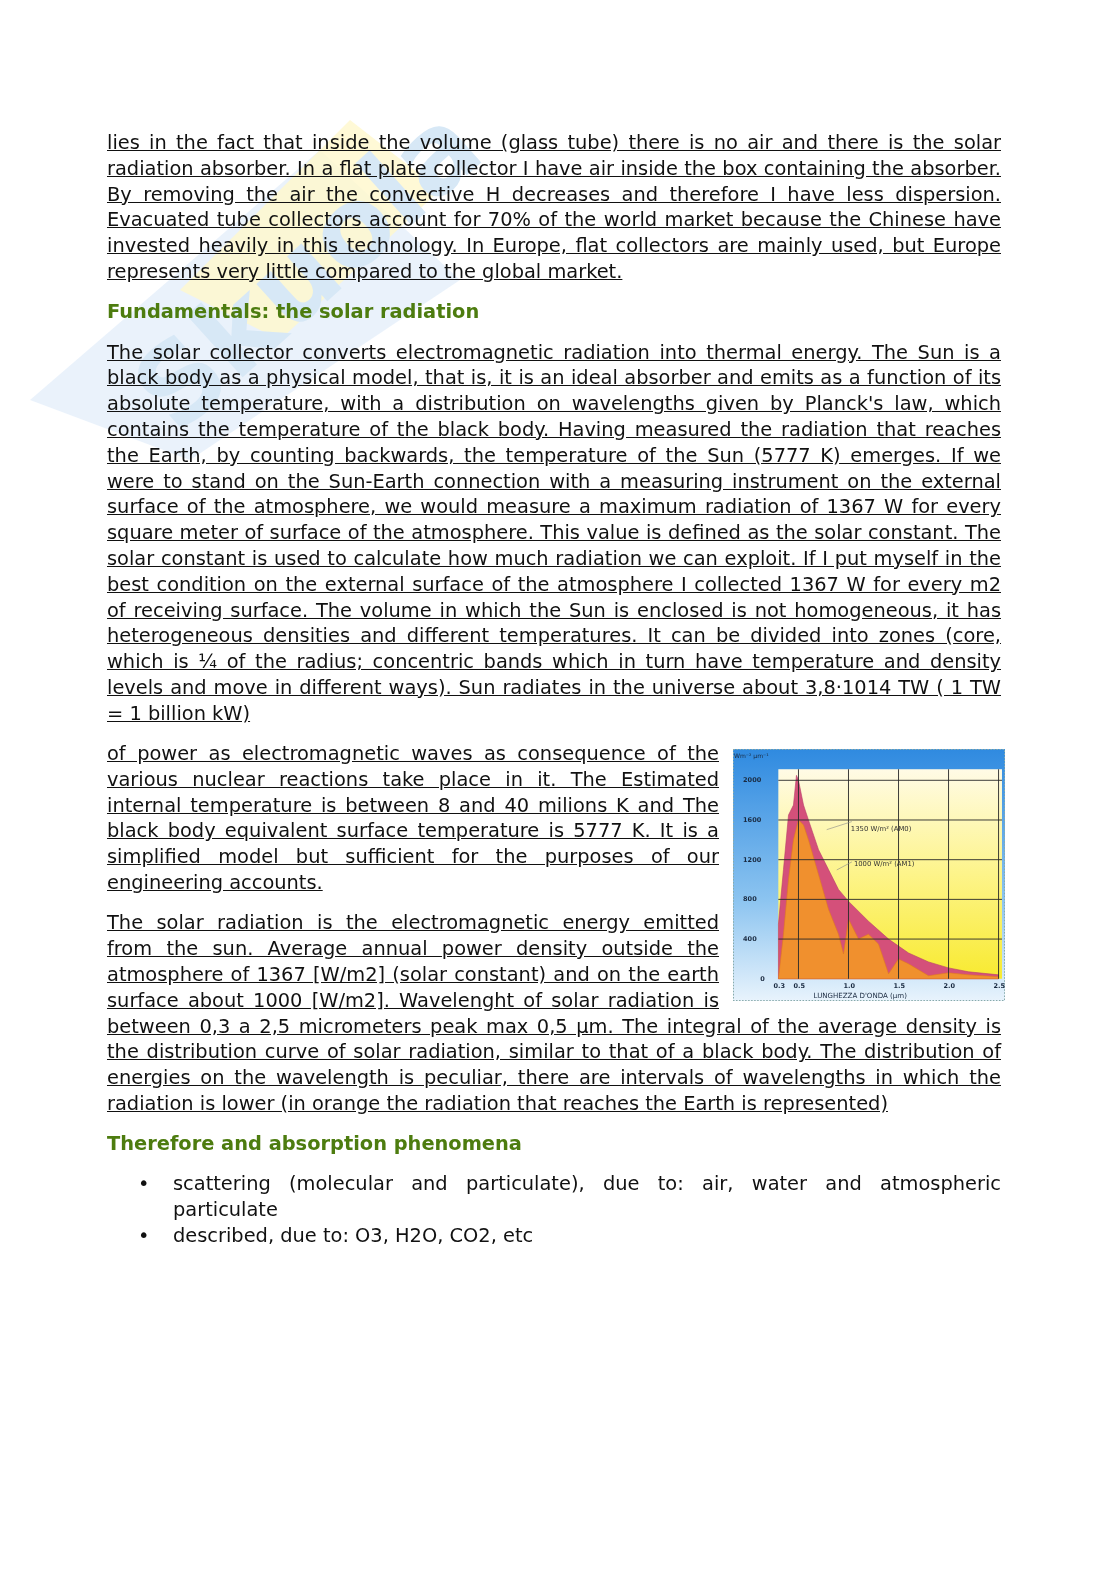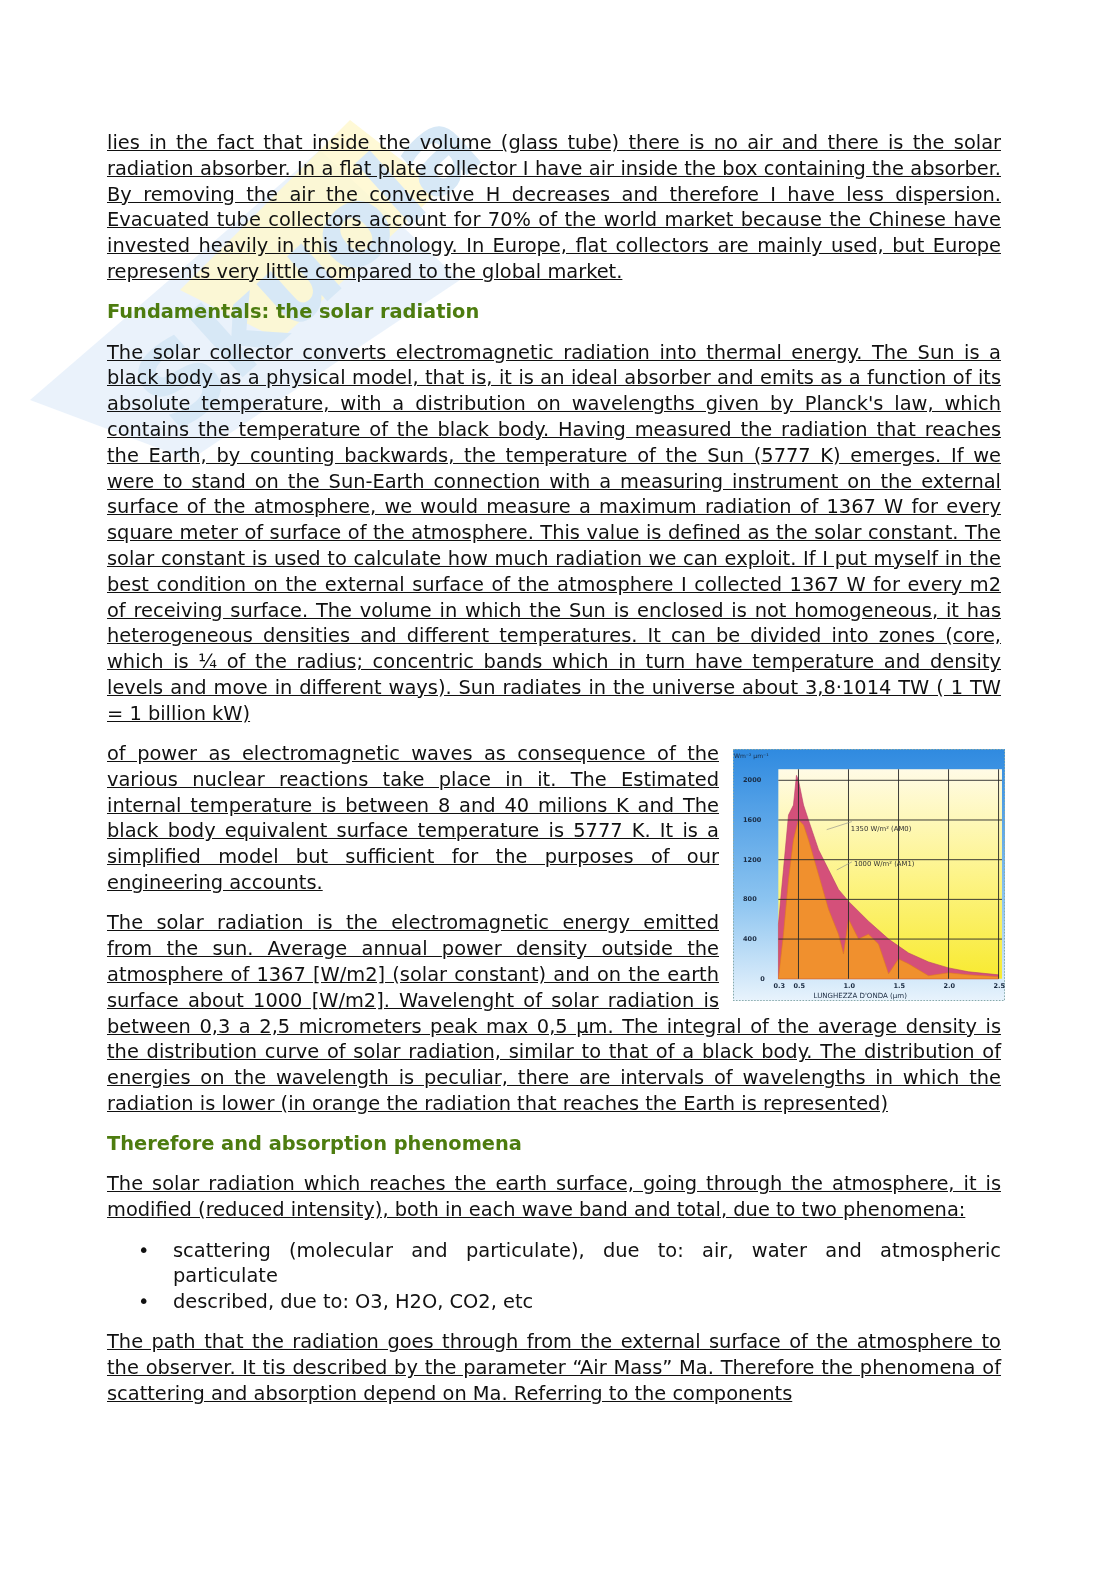--- a/index.html
+++ b/index.html
@@ -84,27 +84,25 @@
       <line x1="103" y1="120" x2="118" y2="112" stroke="#888" stroke-width="0.6"></line>
       <text x="117" y="81" font-size="6.8" fill="#333" font-family="DejaVu Sans, sans-serif">1350 W/m² (AM0)</text>
       <text x="120" y="116" font-size="6.8" fill="#333" font-family="DejaVu Sans, sans-serif">1000 W/m² (AM1)</text>
     </svg>
   </div>
 
   <p>of power as electromagnetic waves as consequence of the various nuclear reactions take place in it. The Estimated internal temperature is between 8 and 40 milions K and The black body equivalent surface temperature is 5777 K. It is a simplified model but sufficient for the purposes of our engineering accounts.</p>
   <p>The solar radiation is the electromagnetic energy emitted from the sun. Average annual power density outside the atmosphere of 1367 [W/m2] (solar constant) and on the earth surface about 1000 [W/m2]. Wavelenght of solar radiation is between 0,3 a 2,5 micrometers peak max 0,5 µm. The integral of the average density is the distribution curve of solar radiation, similar to that of a black body. The distribution of energies on the wavelength is peculiar, there are intervals of wavelengths in which the radiation is lower (in orange the radiation that reaches the Earth is represented)</p>
 
   <h2>Therefore and absorption phenomena</h2>
-  <p>The solar radiation which reaches the earth surface, going through the atmosphere, it is modified (reduced intensity), both in each wave band and total, due to two phenomena:</p>
 
   <ul>
     <li>
       <span class="bullet">•</span>
       <b>scattering</b><span> (molecular and particulate), due to: air, water and atmospheric particulate</span>
     </li>
     <li>
       <span class="bullet">•</span>
       <b>described</b><span>, due to: O3, H2O, CO2, etc</span>
     </li>
   </ul>
 
-  <p>The path that the radiation goes through from the external surface of the atmosphere to the observer. It tis described by the parameter “Air Mass” Ma. Therefore the phenomena of scattering and absorption depend on Ma. Referring to the components</p>
 </div>
 
 </body></html>

